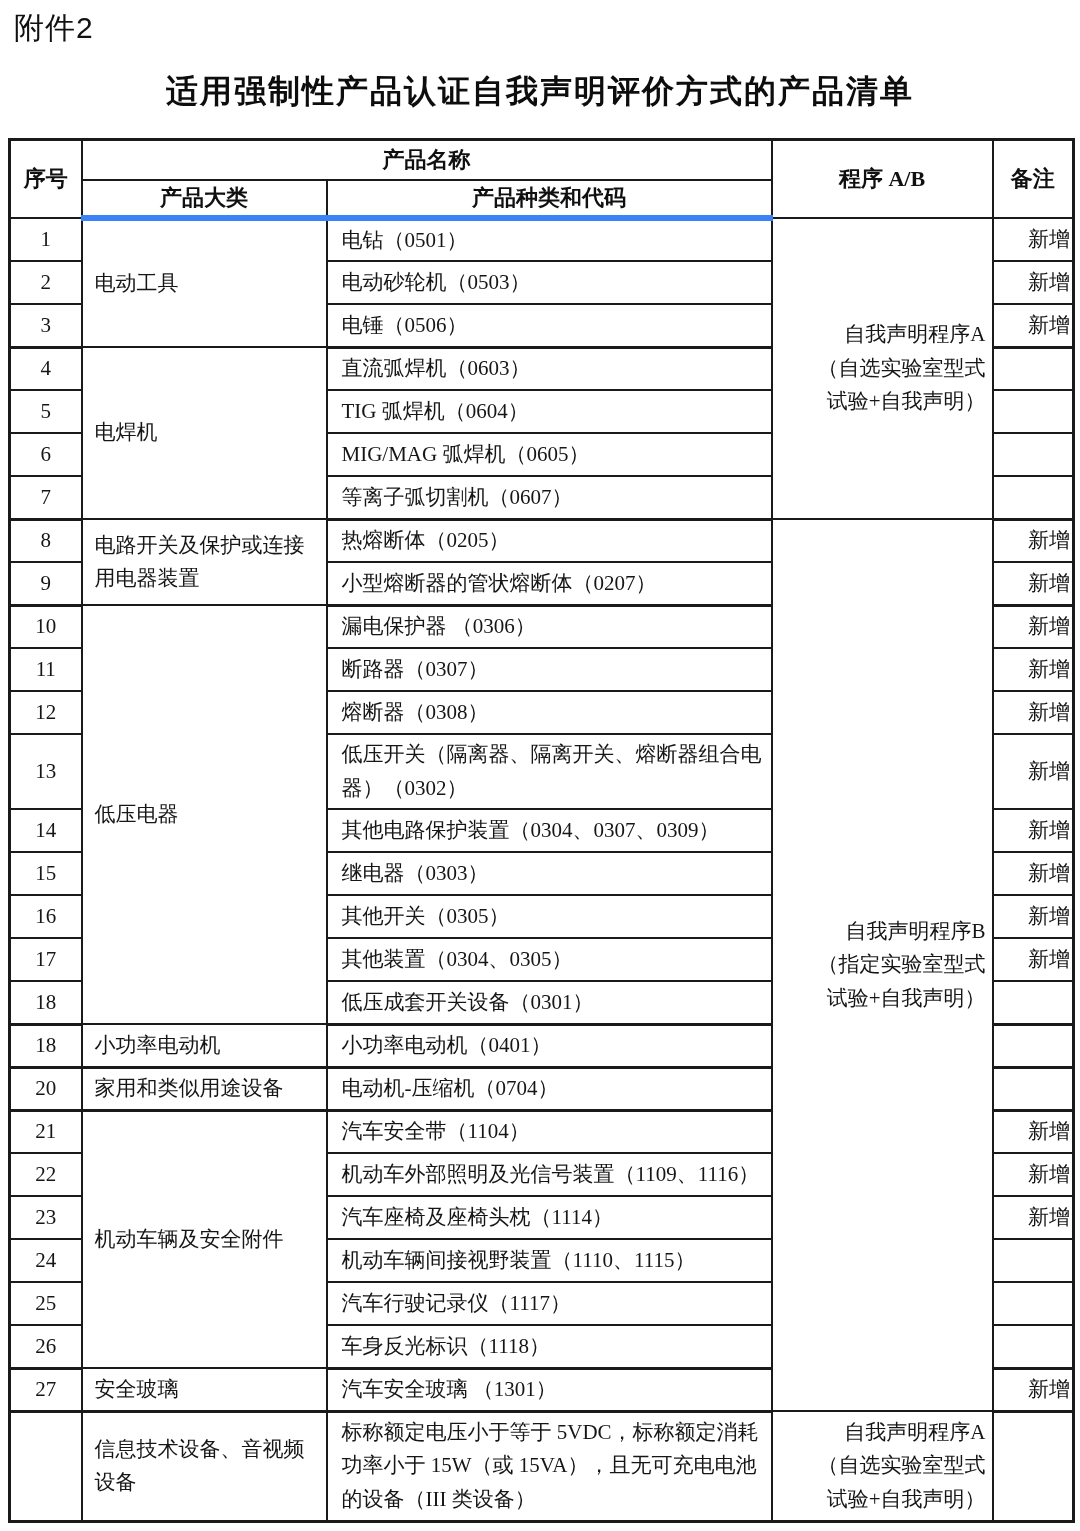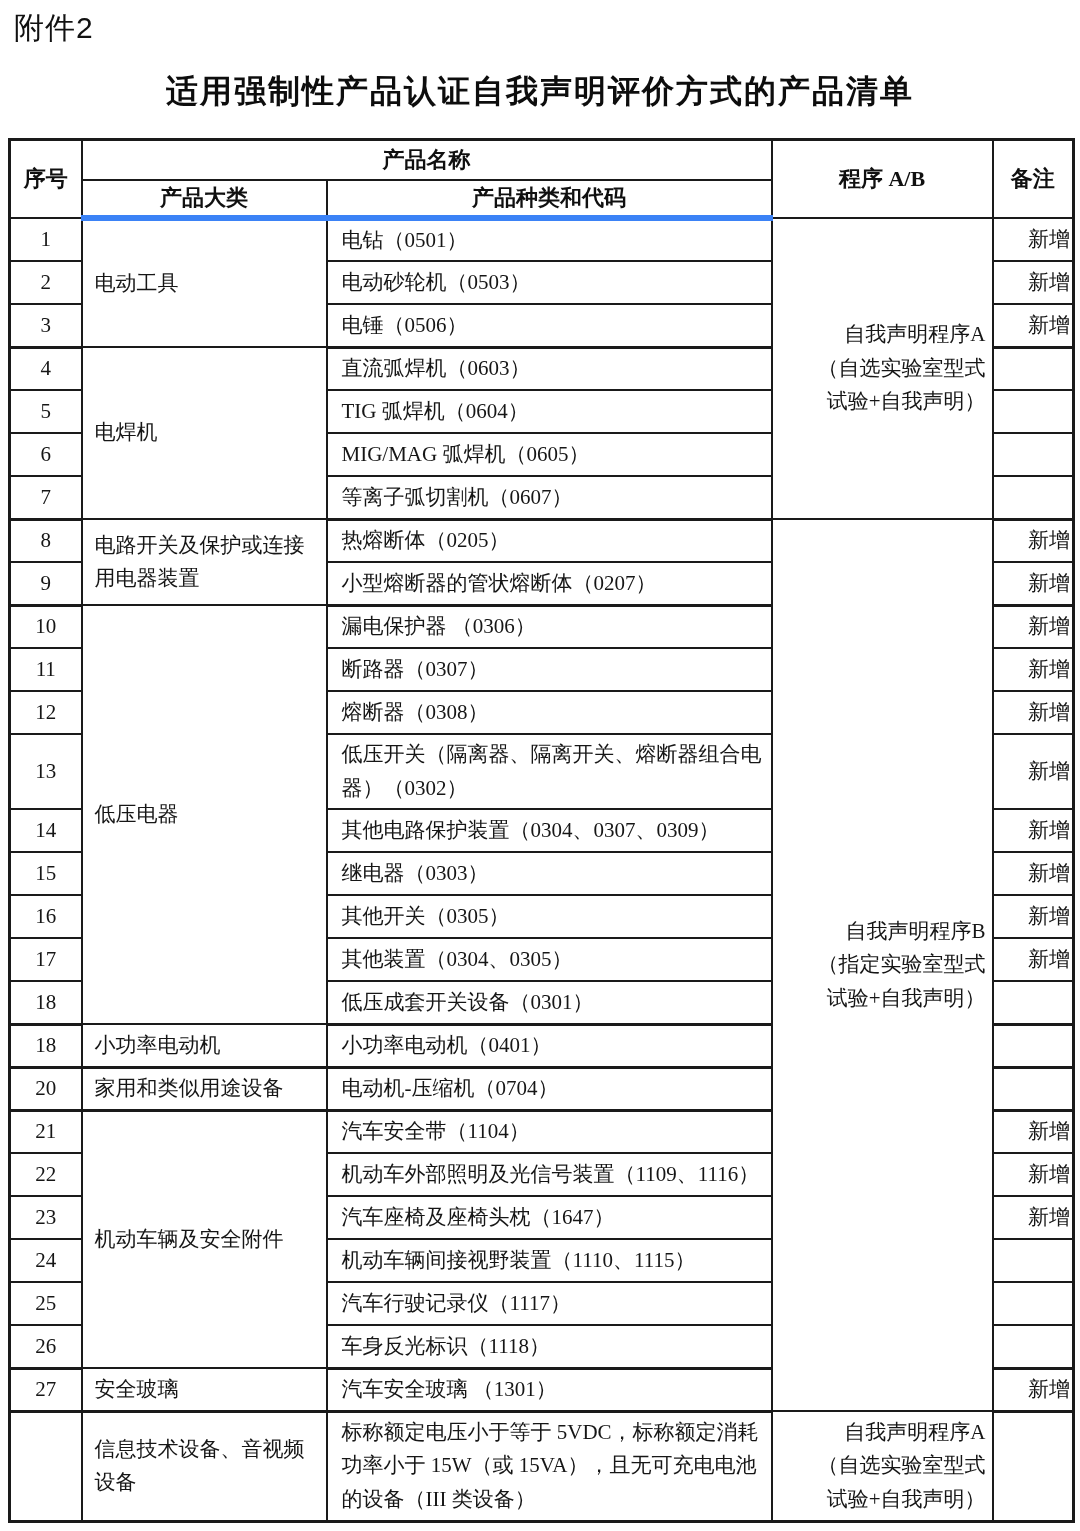--- a/index.html
+++ b/index.html
@@ -219,21 +219,21 @@
           <td class="cell-item">汽车安全带（1104）</td>
           <td class="cell-remark">新增</td>
         </tr>
         <tr>
           <td class="cell-no">22</td>
           <td class="cell-item">机动车外部照明及光信号装置（1109、1116）</td>
           <td class="cell-remark">新增</td>
         </tr>
         <tr>
           <td class="cell-no">23</td>
-          <td class="cell-item">汽车座椅及座椅头枕（1647）</td>
+          <td class="cell-item">汽车座椅及座椅头枕（1114）</td>
           <td class="cell-remark">新增</td>
         </tr>
         <tr>
           <td class="cell-no">24</td>
           <td class="cell-item">机动车辆间接视野装置（1110、1115）</td>
           <td class="cell-remark"></td>
         </tr>
         <tr>
           <td class="cell-no">25</td>
           <td class="cell-item">汽车行驶记录仪（1117）</td>

